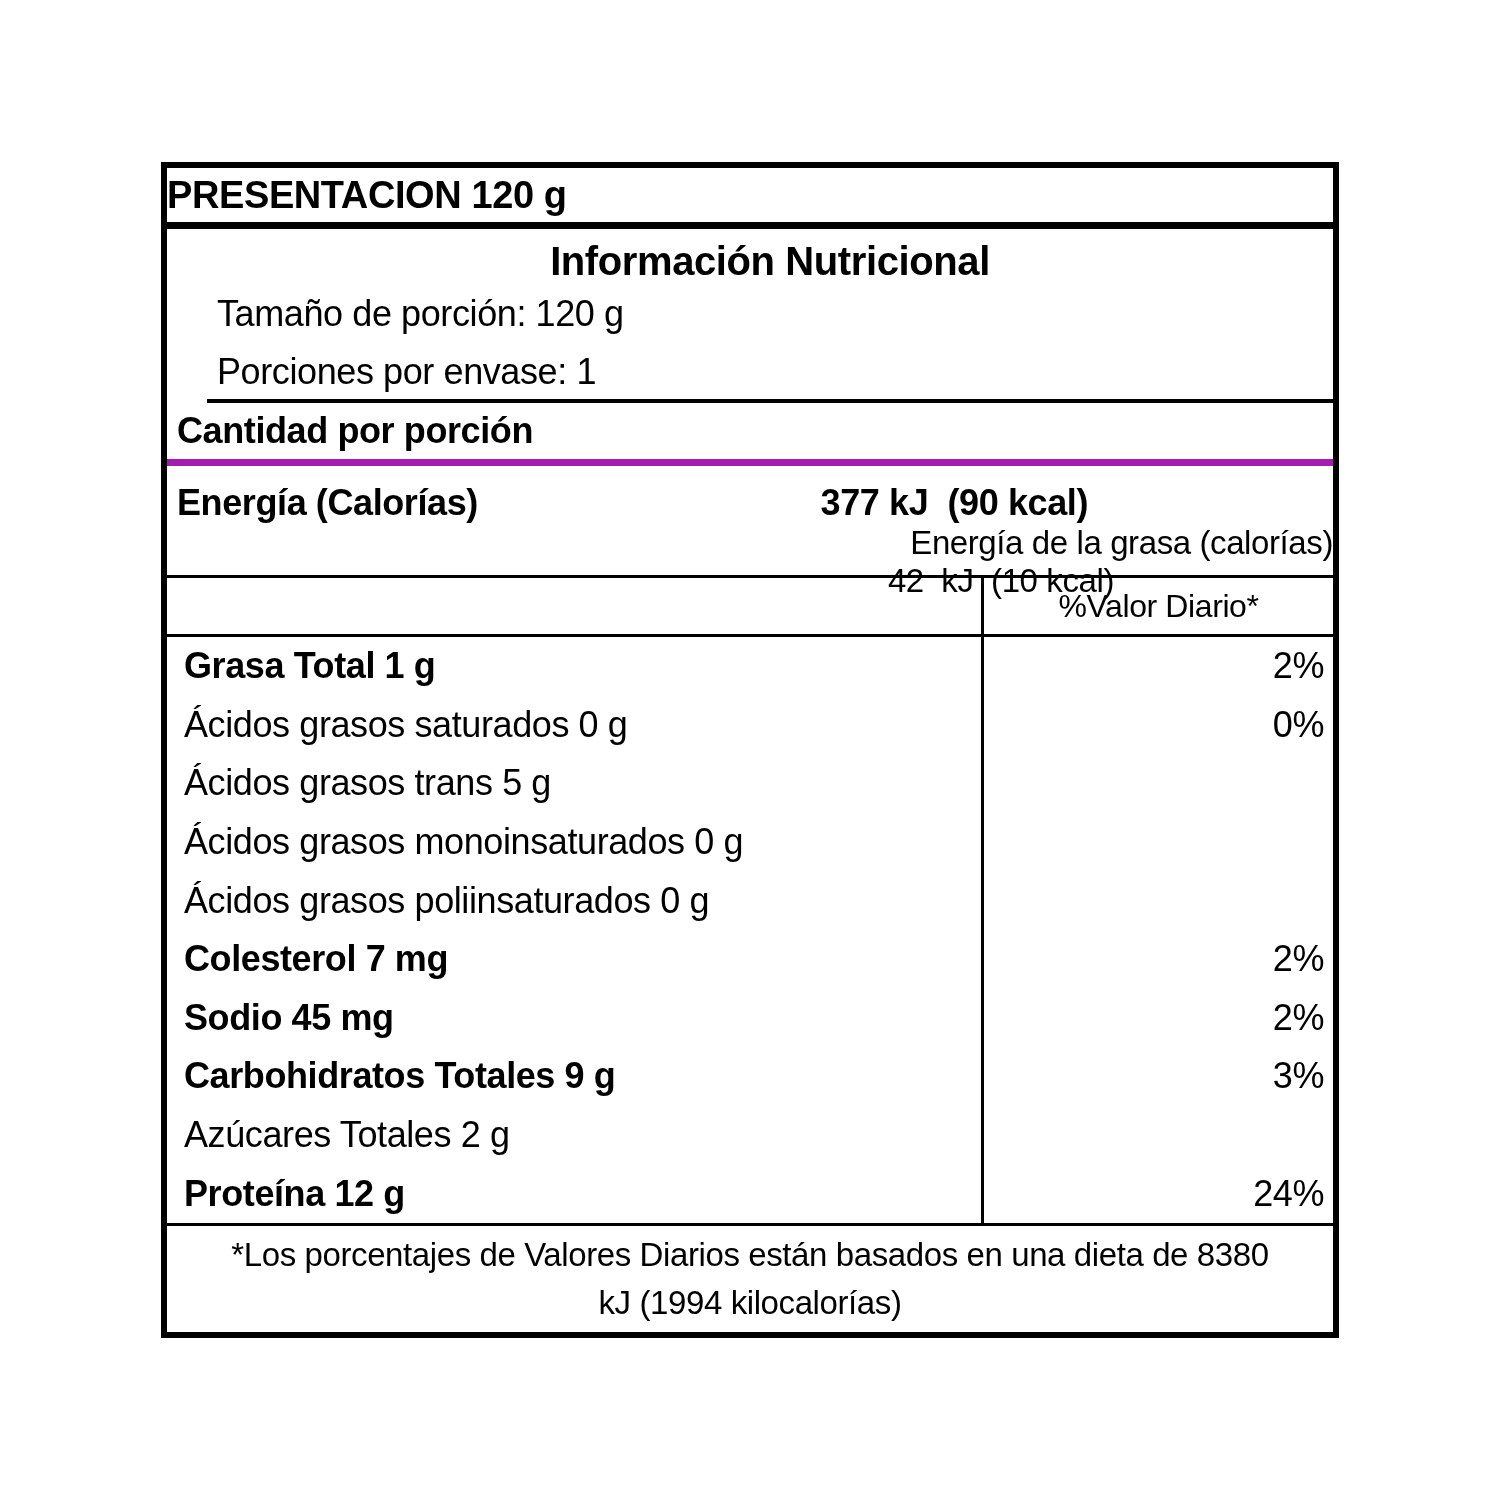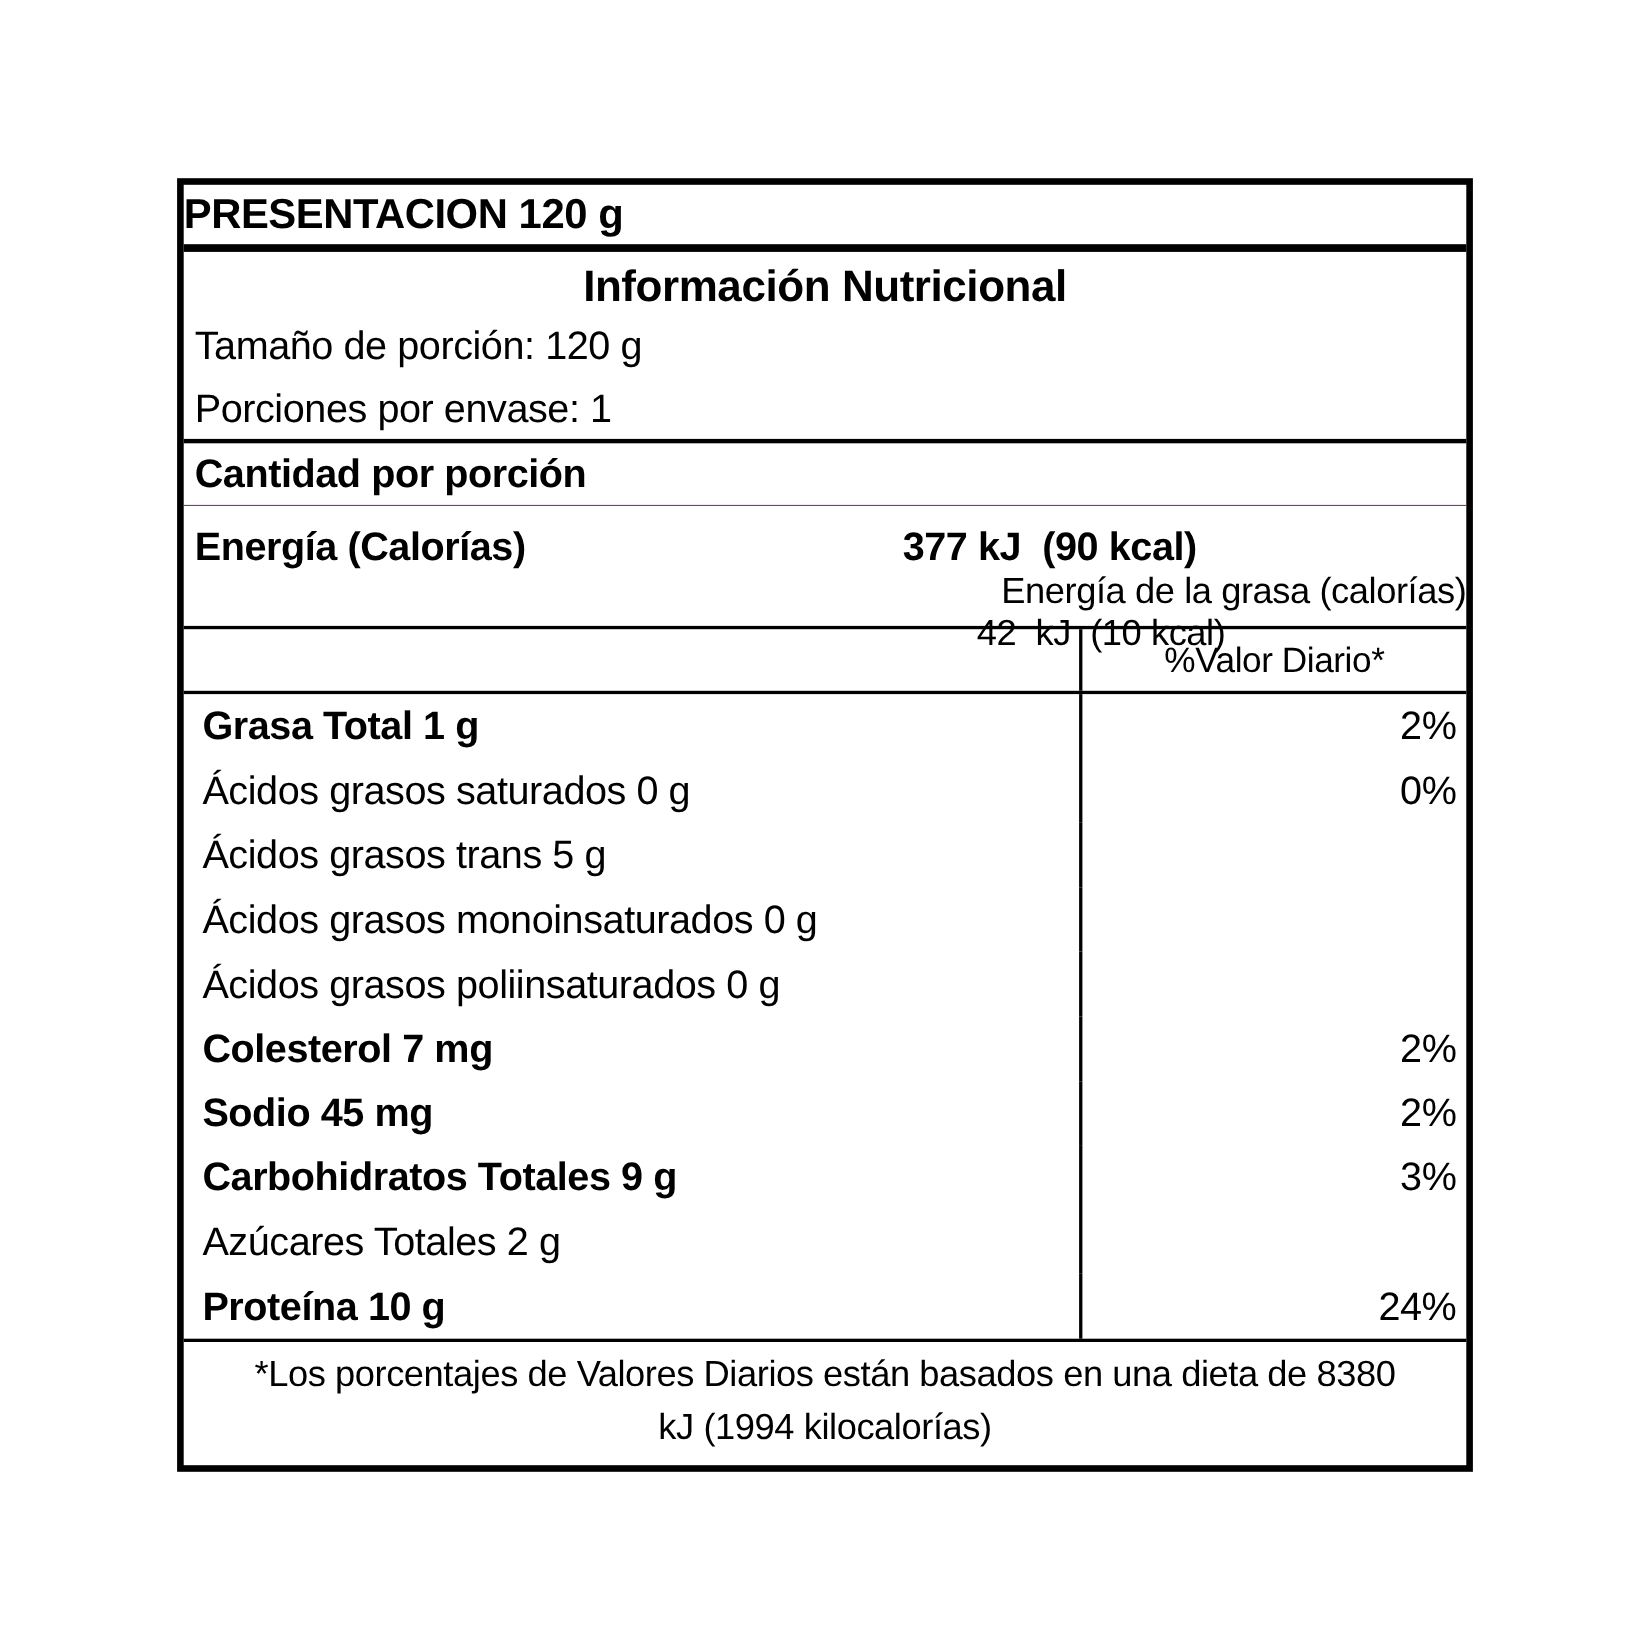--- a/index.html
+++ b/index.html
@@ -29,40 +29,41 @@
     font-size: 38px;
     font-weight: bold;
     border-bottom: 7px solid #000000;
   }
   
   .info-section {
     height: 174px;
     box-sizing: border-box;
     border-bottom: 4px solid #000000;
     padding-top: 8px;
+    margin-left: 40px;
   }
   .info-title {
     text-align: center;
     font-size: 40px;
     font-weight: bold;
     line-height: 48px;
   }
   .serving-line {
     font-size: 36px;
     line-height: 58px;
     padding-left: 10px;
   }
   
   .cantidad {
     height: 56px;
     line-height: 56px;
     font-size: 36px;
     font-weight: bold;
     padding-left: 10px;
-    border-bottom: 1px solid #a21caf;
+    border-bottom: 7px solid #a21caf;
   }
   
   .energy-section {
     height: 112px;
     box-sizing: border-box;
     border-bottom: 3px solid #000000;
   }
   .energy-row {
     display: flex;
     justify-content: space-between;
@@ -200,21 +201,21 @@
       <div class="col-left">Carbohidratos Totales 9 g</div>
       <div class="col-right">3%</div>
     </div>
 
     <div class="cols nutrient-row">
       <div class="col-left">Azúcares Totales 2 g</div>
       <div class="col-right"></div>
     </div>
 
     <div class="cols nutrient-row bold">
-      <div class="col-left">Proteína 10 g</div>
+      <div class="col-left">Proteína 12 g</div>
       <div class="col-right">24%</div>
     </div>
 
   </div>
 
   <div class="footnote">
     <div>*Los porcentajes de Valores Diarios están basados en una dieta de 8380</div>
     <div>kJ (1994 kilocalorías)</div>
   </div>
 

